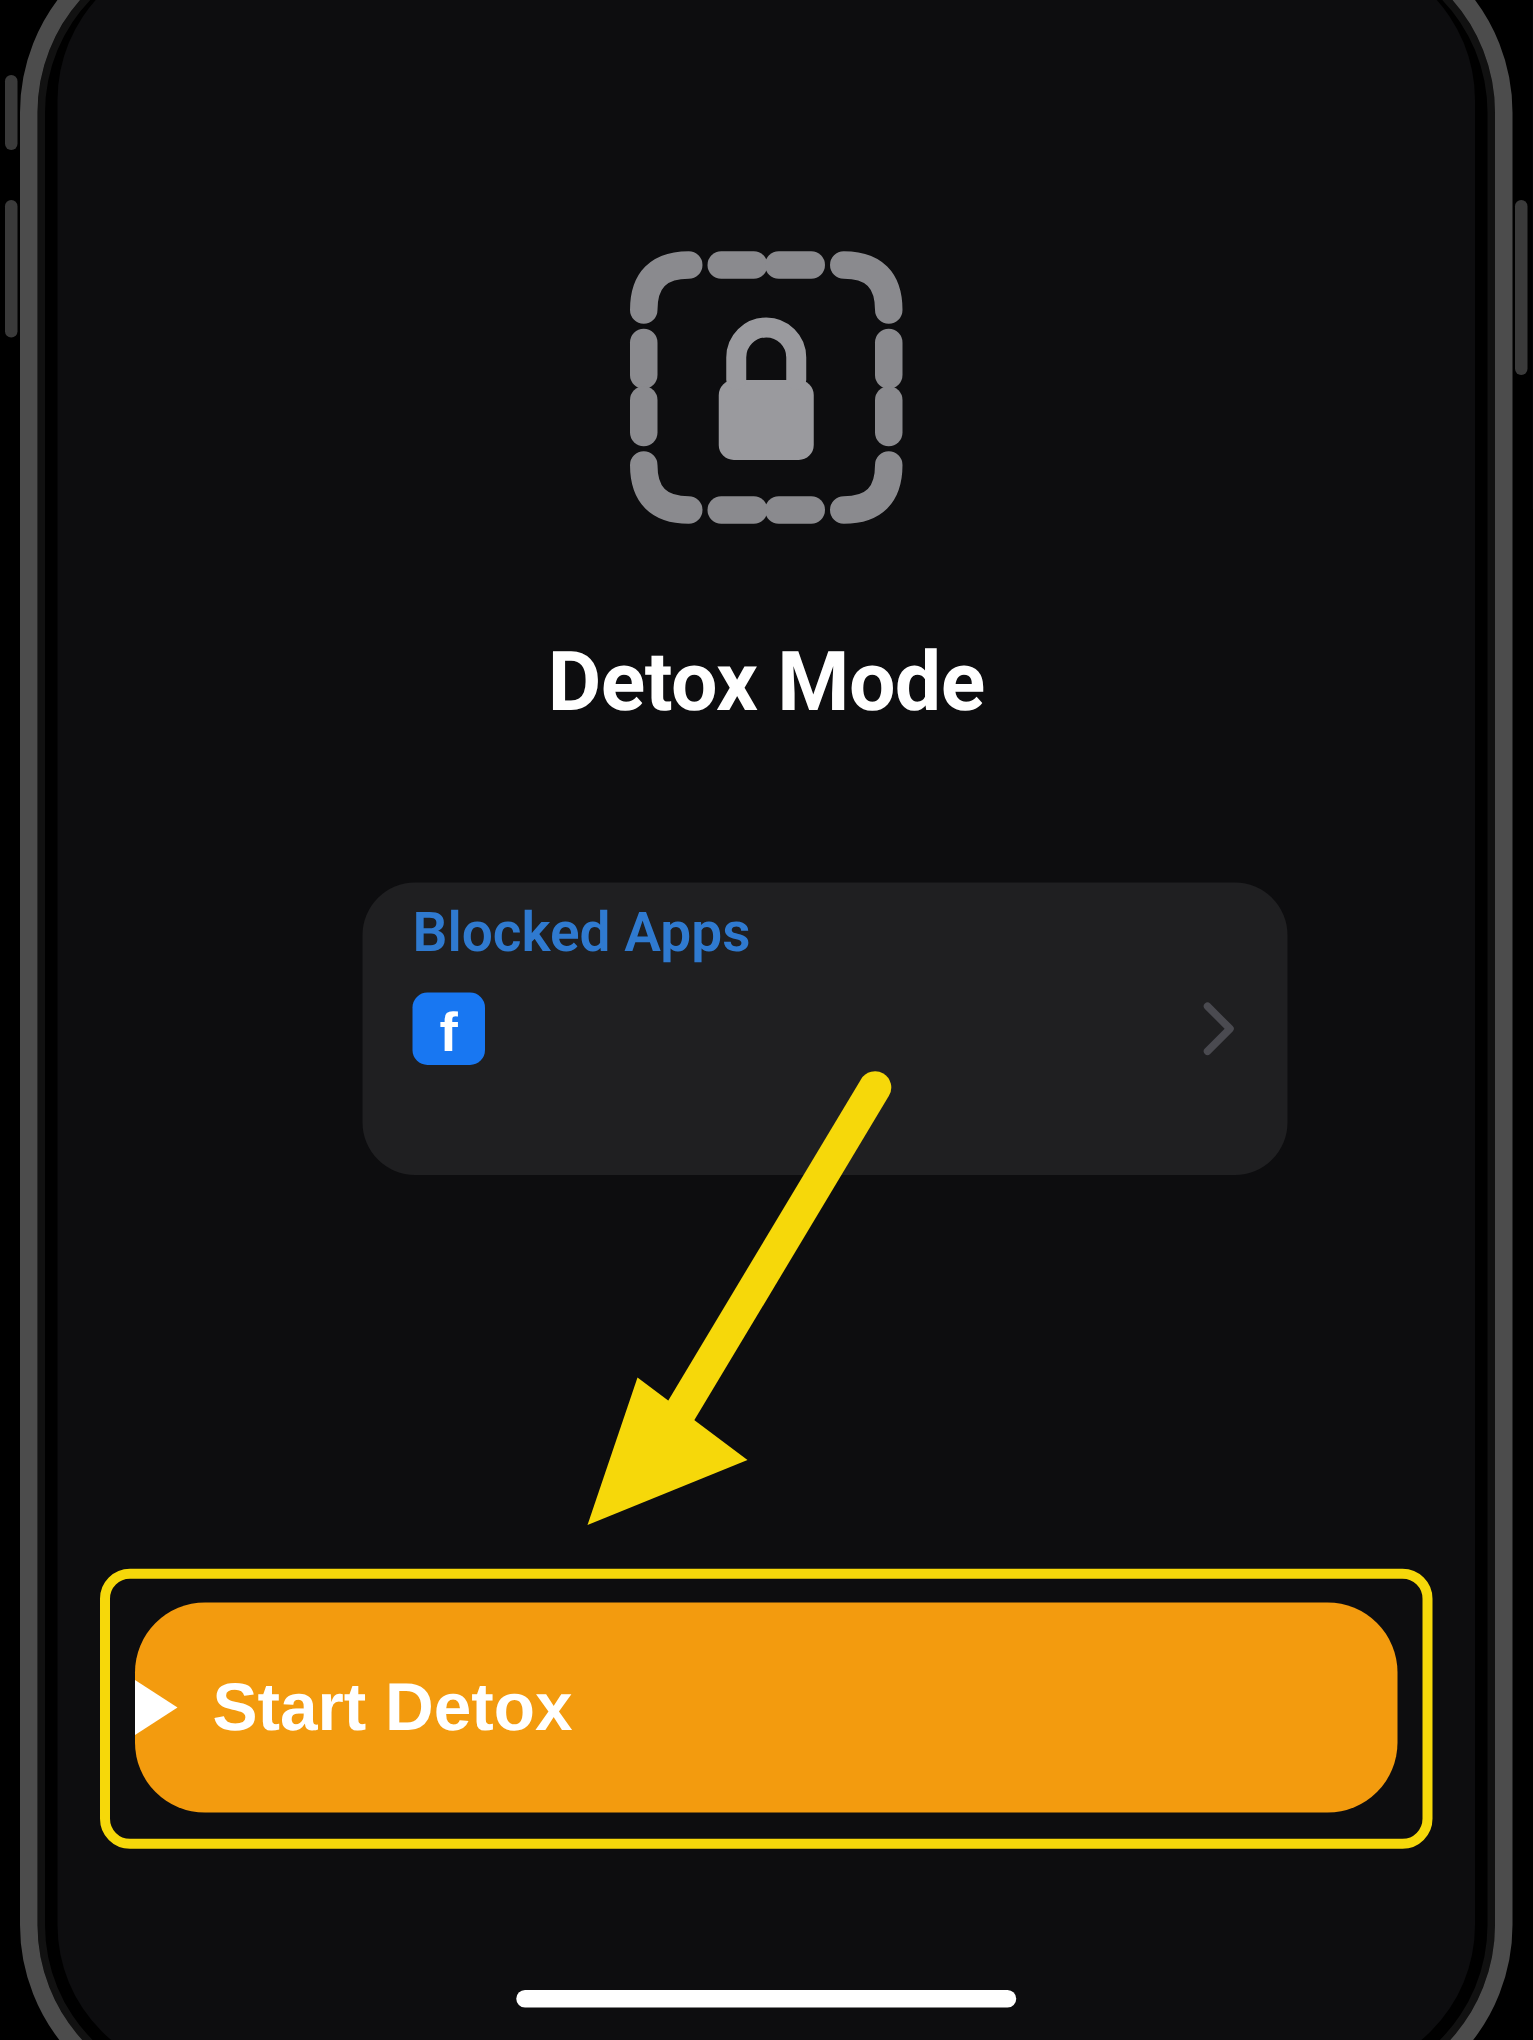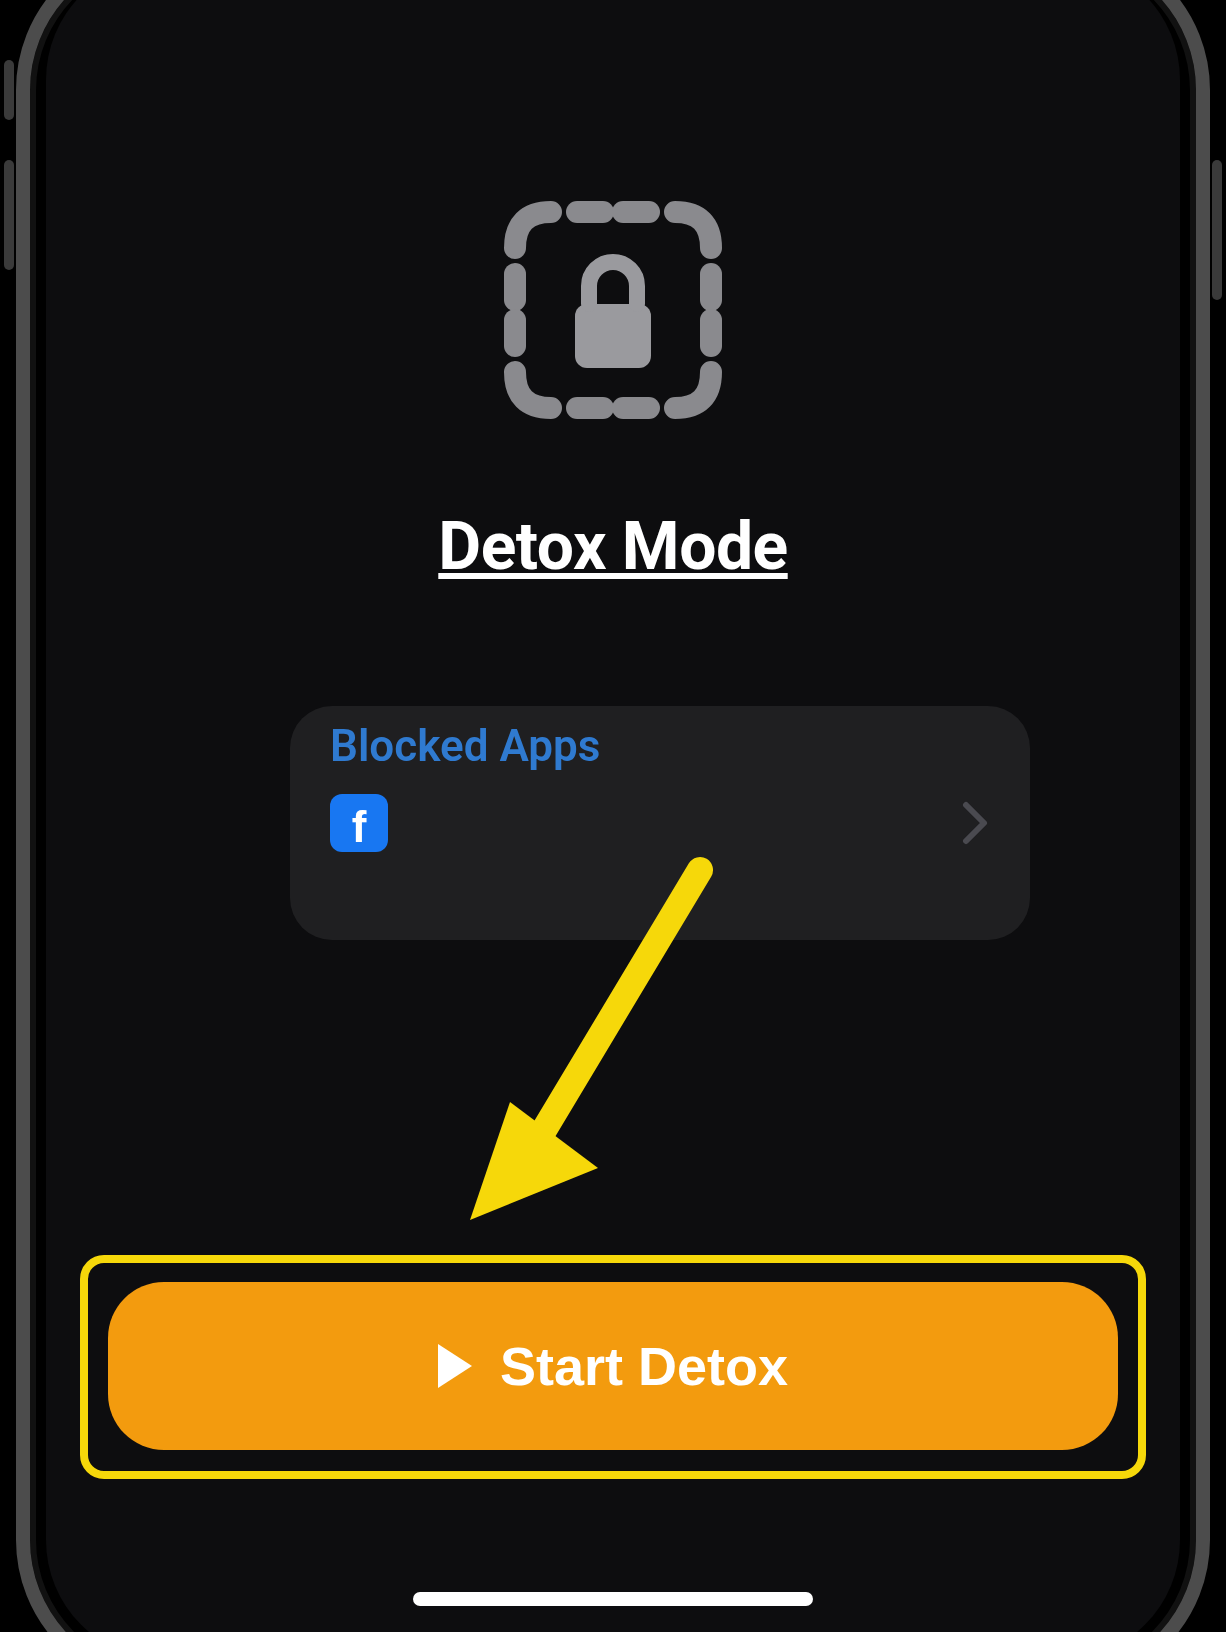--- a/index.html
+++ b/index.html
@@ -62,21 +62,20 @@
   .page-title {
     position: absolute;
     left: 0;
     right: 0;
     top: 548px;
     text-align: center;
     color: #ffffff;
     font-weight: 700;
     font-size: 66px;
     letter-spacing: -0.5px;
-    text-decoration: underline;
   }
 
   
   .card {
     position: absolute;
     left: 244px;
     top: 746px;
     width: 740px;
     height: 234px;
     background: #1f1f21;
@@ -144,21 +143,21 @@
     position: absolute;
     left: 108px;
     top: 1282px;
     width: 1010px;
     height: 168px;
     background: #f39b0e;
     border: none;
     border-radius: 56px;
     display: flex;
     align-items: center;
-    justify-content: center;
+    justify-content: flex-start;
     gap: 28px;
     cursor: pointer;
   }
   .start-btn .play {
     width: 0; height: 0;
     border-left: 34px solid #fff;
     border-top: 22px solid transparent;
     border-bottom: 22px solid transparent;
   }
   .start-btn .label {

